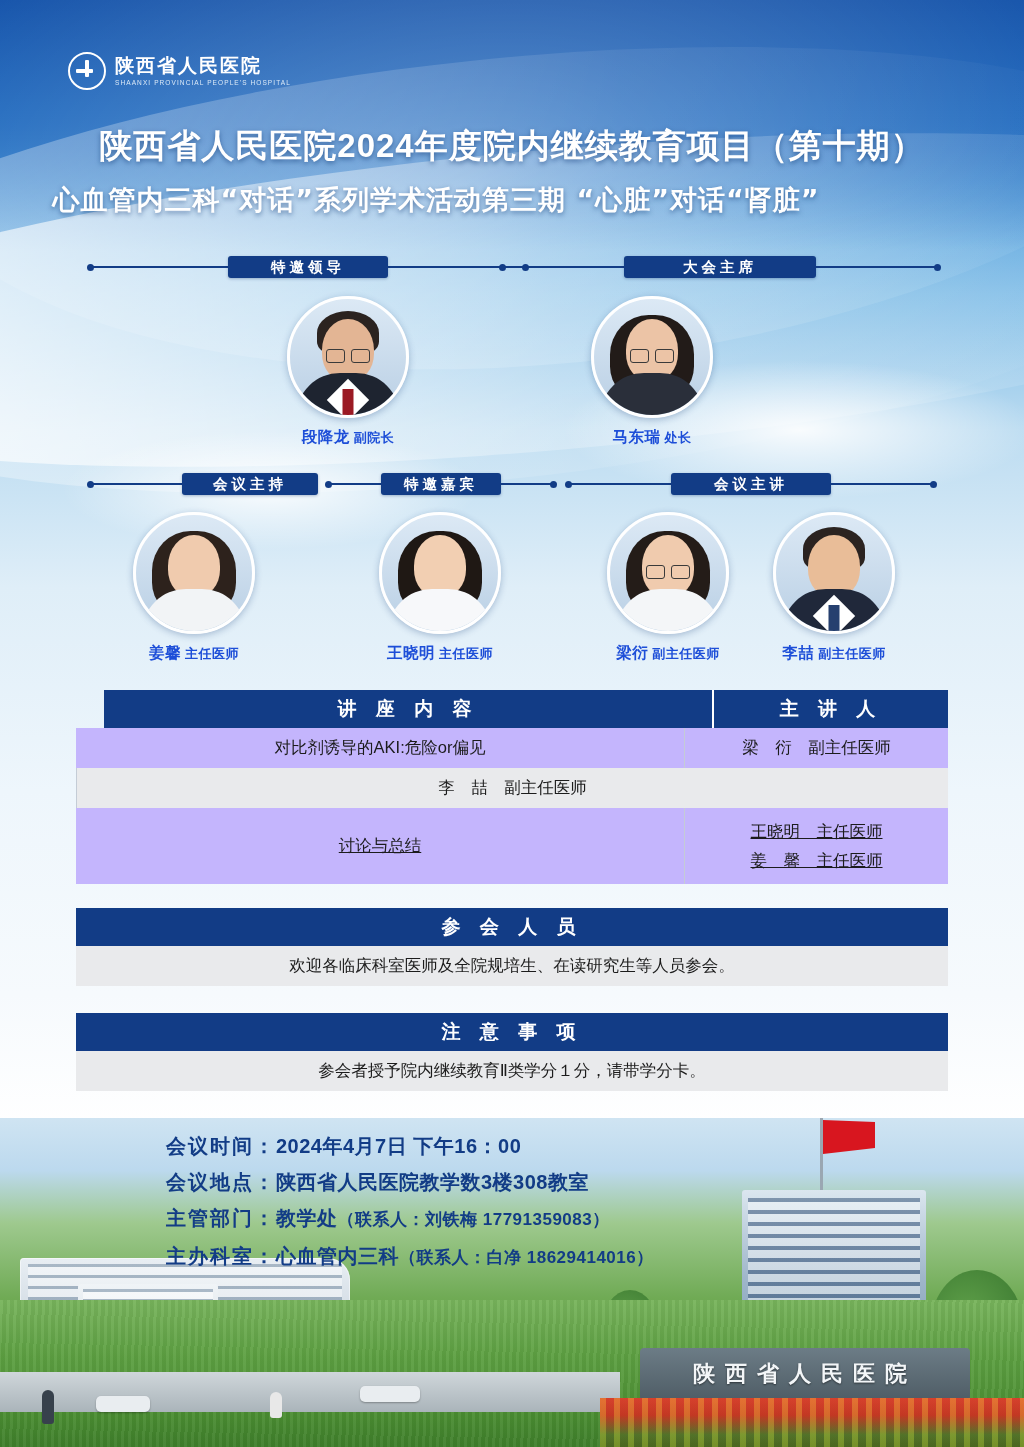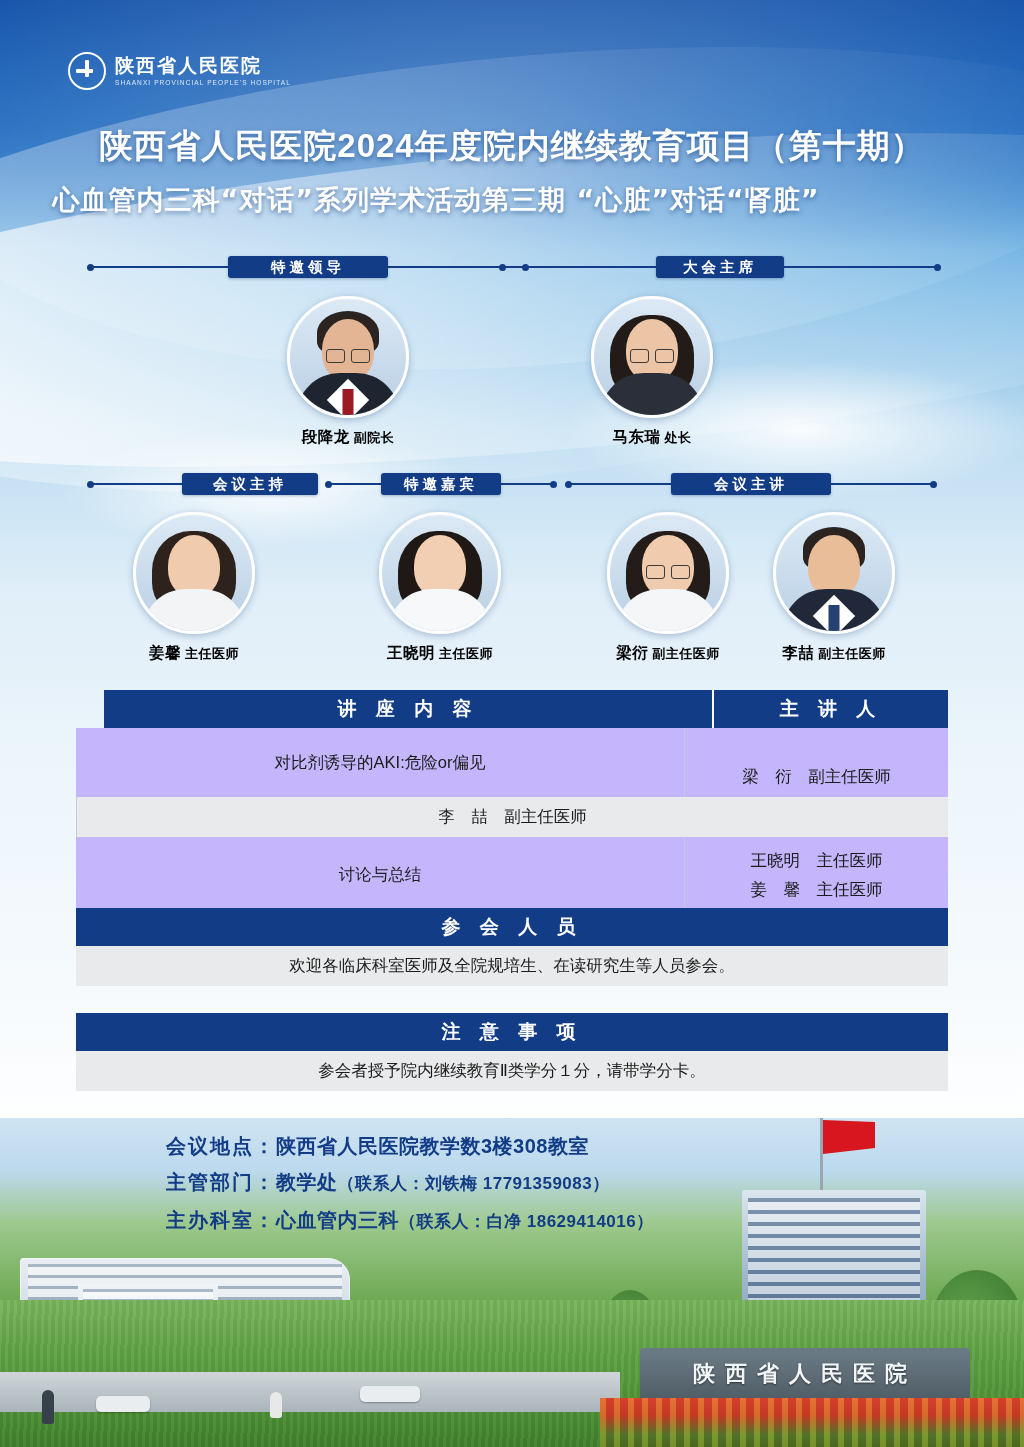--- a/index.html
+++ b/index.html
@@ -160,21 +160,21 @@
   .avatar .head{position:absolute;left:50%;top:20px;width:52px;height:62px;border-radius:50% 50% 44% 44%;transform:translateX(-50%);}
   .avatar .hair{position:absolute;left:50%;top:12px;width:62px;height:44px;border-radius:50% 50% 30% 30%;transform:translateX(-50%);background:#2b2320;}
   .avatar .hair-long{position:absolute;left:50%;top:16px;width:84px;height:86px;border-radius:46% 46% 40% 40%;transform:translateX(-50%);background:#221b18;}
   .avatar .body{position:absolute;left:50%;bottom:-6px;width:104px;height:48px;border-radius:44px 44px 0 0;transform:translateX(-50%);}
   .avatar .collar{position:absolute;left:50%;bottom:0;width:30px;height:30px;transform:translateX(-50%) rotate(45deg);background:#ffffff;}
   .avatar .tie{position:absolute;left:50%;bottom:0;width:11px;height:26px;transform:translateX(-50%);background:#9b1a24;}
   .avatar .glasses{position:absolute;left:50%;top:50px;width:44px;height:12px;transform:translateX(-50%);}
   .avatar .glasses i{position:absolute;top:0;width:17px;height:12px;border:1.6px solid #3a3a3a;border-radius:3px;}
   .avatar .glasses i:first-child{left:0;}
   .avatar .glasses i:last-child{right:0;}
-  .pname{margin-top:9px;color:#000000;font-size:15.5px;font-weight:bold;letter-spacing:.5px;}
+  .pname{margin-top:9px;color:#1d4ed8;font-size:15.5px;font-weight:bold;letter-spacing:.5px;}
   .pname small{font-size:13px;font-weight:bold;margin-left:4px;}
 
   
   .tbl-head{
     background:#123c86;color:#ffffff;font-weight:bold;font-size:19px;letter-spacing:7px;
     display:flex;align-items:center;justify-content:center;height:38px;
   }
   .section{position:absolute;}
   .row{display:flex;align-items:center;font-size:16.5px;color:#1c1c1c;}
   .cell-c{flex:1;text-align:center;padding:9px 0;}
@@ -234,21 +234,21 @@
   <div class="title1">陕西省人民医院2024年度院内继续教育项目（第十期）</div>
   <div class="title2">心血管内三科“对话”系列学术活动第三期 “心脏”对话“肾脏”</div>
 
   <div style="position:absolute;left:88px;top:256px;width:440px;" class="ribbon-wrap">
     <div class="rline left" style="flex:1;"></div>
     <div class="ribbon" style="width:160px;">特邀领导</div>
     <div class="rline right" style="flex:1;"></div>
   </div>
   <div style="position:absolute;left:500px;top:256px;width:440px;" class="ribbon-wrap">
     <div class="rline left" style="flex:1;"></div>
-    <div class="ribbon" style="width:128px;">大会主席</div>
+    <div class="ribbon" style="width:192px;">大会主席</div>
     <div class="rline right" style="flex:1;"></div>
   </div>
 
   <div class="person-card" style="left:258px;top:296px;width:180px;">
     <div class="avatar">
       <div class="hair"></div>
       <div class="head" style="background:#e3b594;"></div>
       <div class="glasses">
           <i></i>
           <i></i>
@@ -344,29 +344,29 @@
 
   <div class="section" style="left:76px;top:690px;width:872px;">
     <div style="display:flex;margin-left:28px;">
       <div class="tbl-head" style="flex:0 0 608px;border-right:2px solid #ffffff;">讲 座 内 容</div>
       <div class="tbl-head" style="flex:1;">主 讲 人</div>
     </div>
 
     <div class="row white">
       <div class="cell-c" style="flex:0 0 608px;">对比剂诱导的AKI:危险or偏见</div>
       <div class="vsep"></div>
-      <div class="cell-c" style="flex:1;margin-top:29px;">梁　衍　副主任医师</div>
+      <div class="cell-c" style="flex:1;">梁　衍　副主任医师</div>
     </div>
 
     <div class="row zebra">
       <div class="vsep"></div>
       <div class="cell-c" style="flex:1;text-align:center;">李　喆　副主任医师</div>
     </div>
 
-    <div class="row white" style="min-height:64px;">
+    <div class="row white" style="min-height:64px;text-decoration:underline;">
       <div class="cell-c" style="flex:0 0 608px;">讨论与总结</div>
       <div class="vsep"></div>
       <div class="cell-c" style="flex:1;white-space:pre-line;line-height:1.75;">王晓明　主任医师
 姜　馨　主任医师</div>
     </div>
   </div>
 
   <div class="section" style="left:76px;top:908px;width:872px;">
     <div class="tbl-head">参 会 人 员</div>
     <div class="row zebra" style="justify-content:center;">
@@ -376,20 +376,23 @@
 
   <div class="section" style="left:76px;top:1013px;width:872px;">
     <div class="tbl-head">注 意 事 项</div>
     <div class="row zebra" style="justify-content:center;">
       <div class="cell-c">参会者授予院内继续教育Ⅱ类学分１分，请带学分卡。</div>
     </div>
   </div>
 
   <div class="info">
     <div>
+      <span class="label">会议时间：</span><span>2024年4月7日  下午16：00</span>
+    </div>
+    <div>
       <span class="label">会议地点：</span><span>陕西省人民医院教学数3楼308教室</span>
     </div>
     <div>
       <span class="label">主管部门：</span><span>教学处</span><span class="sub">（联系人：刘铁梅  17791359083）</span>
     </div>
     <div>
       <span class="label">主办科室：</span><span>心血管内三科</span><span class="sub">（联系人：白净  18629414016）</span>
     </div>
   </div>
 

